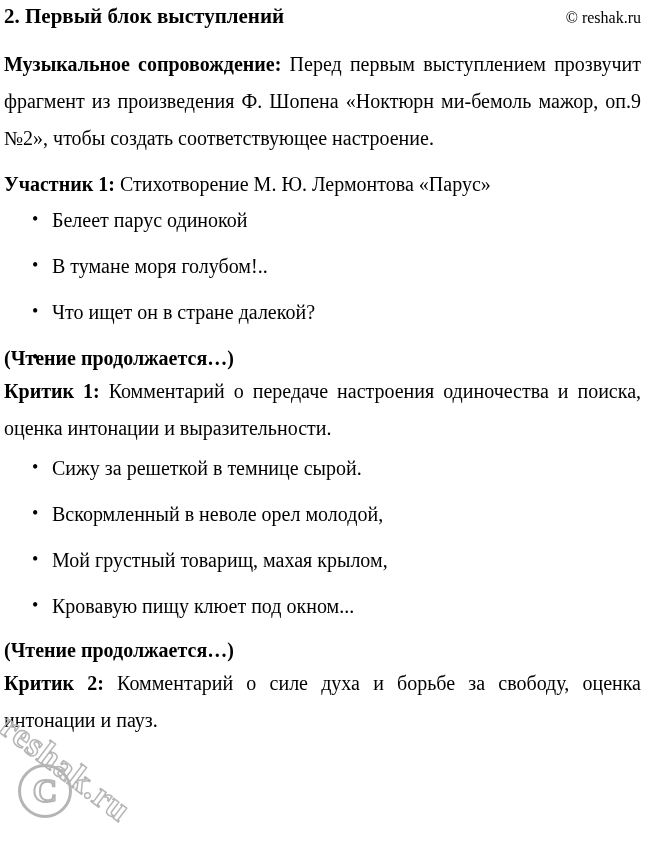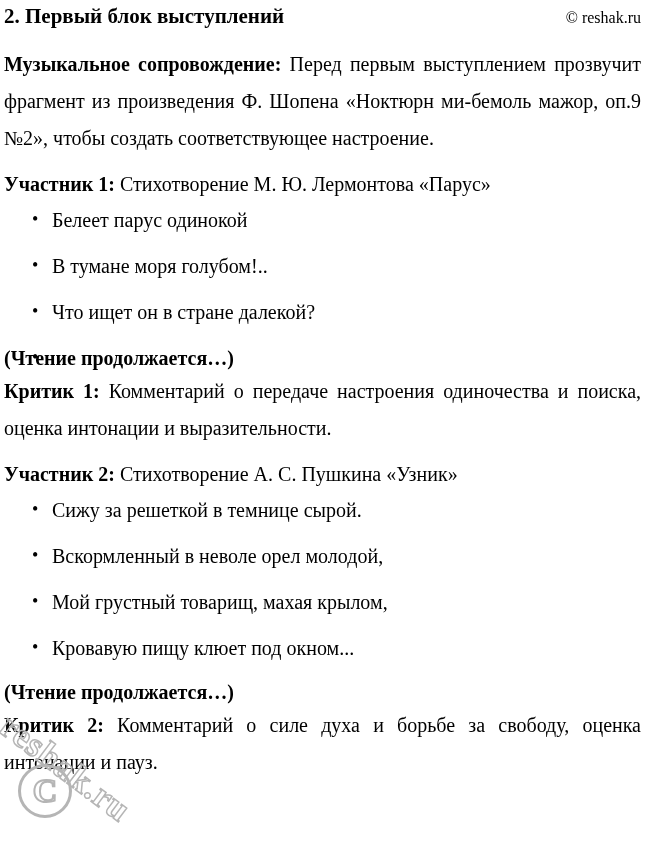--- a/index.html
+++ b/index.html
@@ -126,24 +126,20 @@
     </li>
   </ul>
 
   <p class="reading-note">(Чтение продолжается…)</p>
 
   <p class="p-critic">
     <span class="lead">Критик 1:</span>
     <span>Комментарий о передаче настроения одиночества и поиска, оценка интонации и выразительности.</span>
   </p>
 
-  <p class="p-participant">
-    <span class="lead">Участник 2:</span>
-    <span>Стихотворение А. С. Пушкина «Узник»</span>
-  </p>
 
   <ul class="poem-list">
     <li>
       <span class="bullet">•</span>
       <span>Сижу за решеткой в темнице сырой.</span>
     </li>
     <li>
       <span class="bullet">•</span>
       <span>Вскормленный в неволе орел молодой,</span>
     </li>

